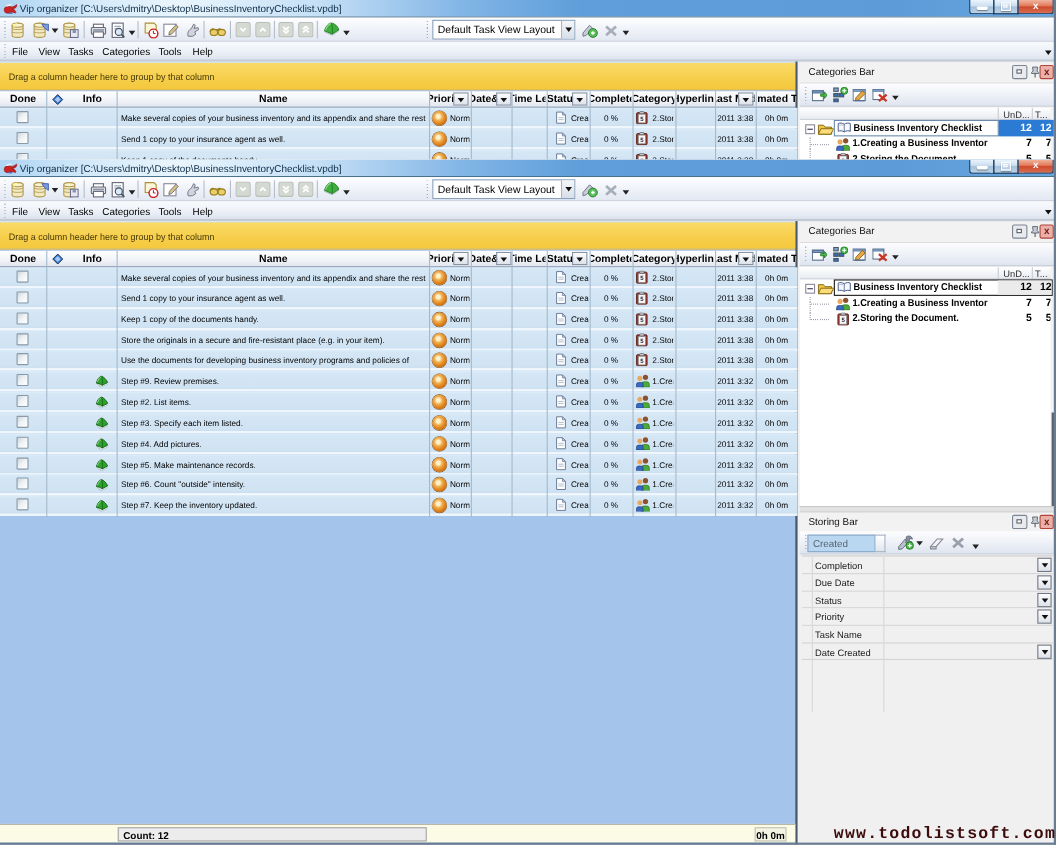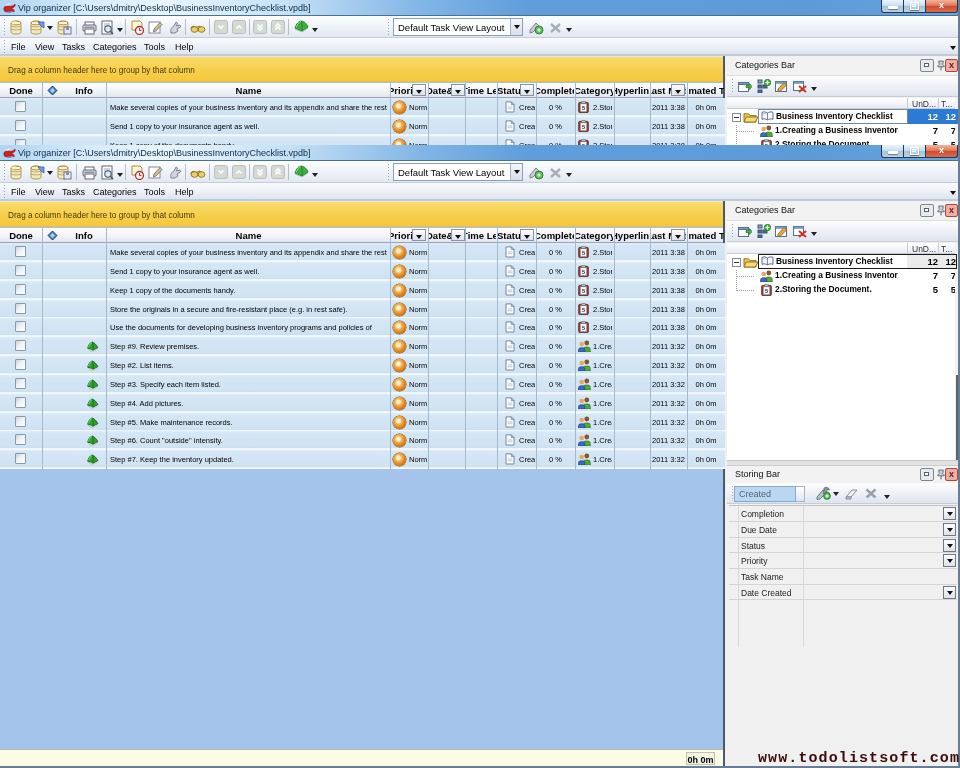--- a/index.html
+++ b/index.html
@@ -669,21 +669,21 @@
               <rect x="2.3" y="2.8" width="6.4" height="7.9" fill="#f8f8f8" stroke="#888" stroke-width="0.6"></rect>
               <rect x="3.5" y="0.4" width="4" height="2" rx="0.7" fill="#c8c8d0" stroke="#555" stroke-width="0.6"></rect>
               <text x="5.5" y="8.8" font-size="5.5" font-weight="bold" fill="#223" text-anchor="middle" font-family="Liberation Sans">5</text>
             </svg></span>
           <span class="rtxt" style="left:593px;width:19px">2.Storing t</span>
           <span class="rtxt" style="left:652px;width:33px">2011 3:38:1</span>
           <span class="rtxt" style="left:688px;width:36px;text-align:center">0h 0m</span>
         </div>
         <div class="row" style="top:57px">
           <span class="cbx"></span>
-          <span class="rname">Store the originals in a secure and fire-resistant place (e.g. in rest safe).</span>
+          <span class="rname">Store the originals in a secure and fire-resistant place (e.g. in your item).</span>
           <span class="sphere"></span>
           <span class="rtxt" style="left:409px;width:18px">Normal</span>
           <span class="ticon" style="left:505px;top:3px"><svg width="10" height="12" viewBox="0 0 10 12" style="">
               <path d="M1 0.9 L6.3 0.9 L9 3.6 L9 11 L1 11 Z" fill="#fff" stroke="#6a7a9a" stroke-width="0.9"></path>
               <path d="M6.3 0.9 L6.3 3.6 L9 3.6 Z" fill="#c8d8f0" stroke="#6a7a9a" stroke-width="0.7"></path>
               <line x1="2.6" y1="6" x2="7.4" y2="6" stroke="#9ab" stroke-width="0.7"></line>
               <line x1="2.6" y1="7.8" x2="7.4" y2="7.8" stroke="#9ab" stroke-width="0.7"></line>
             </svg></span>
           <span class="rtxt" style="left:519px;width:16px">Created</span>
           <span class="rtxt" style="left:537px;width:37px;text-align:center">0 %</span>
@@ -936,20 +936,21 @@
       <div class="csep" style="left:390px"></div>
       <div class="csep" style="left:428px"></div>
       <div class="csep" style="left:465px"></div>
       <div class="csep" style="left:497px"></div>
       <div class="csep" style="left:536px"></div>
       <div class="csep" style="left:575px"></div>
       <div class="csep" style="left:614px"></div>
       <div class="csep" style="left:650px"></div>
       <div class="csep" style="left:687px"></div>
       <div class="statusbar">
+        <div class="cntbox">Count: 12</div>
         <div class="stcell"><span>0h 0m</span></div>
       </div>
     </div>
     <div class="panel">
       <div class="ptitle" style="top:0px">
         <span class="pttext">Categories Bar</span>
       <div class="pbtns">
           <span class="pb1">
             <span></span>
           </span>

